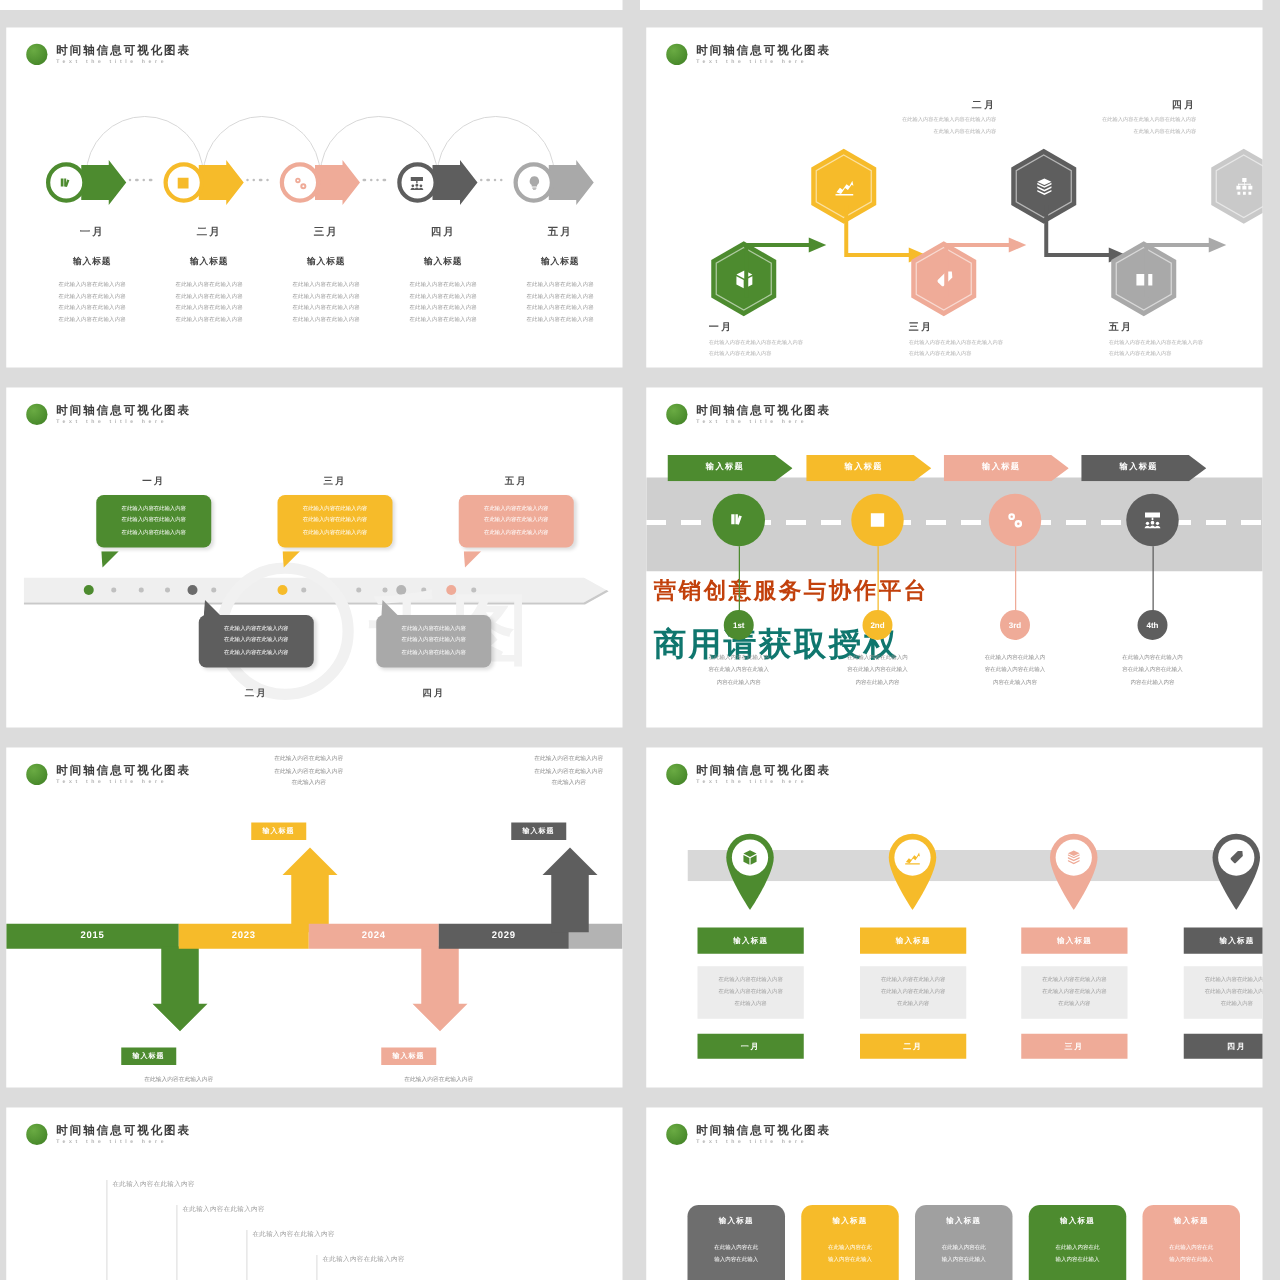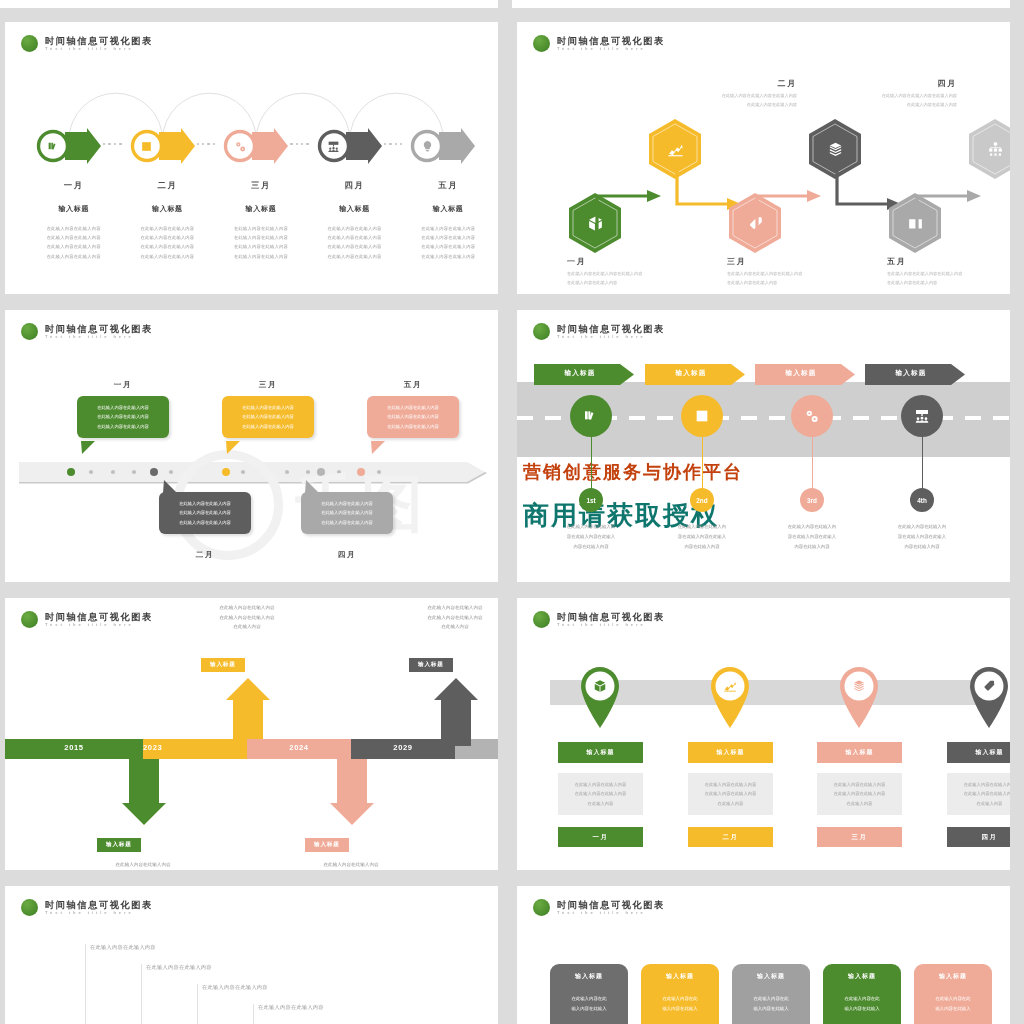--- a/index.html
+++ b/index.html
@@ -630,21 +630,21 @@
         <div style="position: absolute; left: 0px; top: 145px; width: 138px; text-align: center; font-size: 7.6px; color: rgb(255, 255, 255); font-weight: bold; letter-spacing: 0.6px;">2015</div>
         <svg width="46" height="70" viewBox="0 0 46 70" style="position:absolute;left:116px;top:159px;">
           <path d="M8,0 L8,46 L1,46 L23,68 L45,46 L38,46 L38,0 Z" fill="#4d8b2f"></path>
         </svg>
         <div class="s5-tag zh" style="background: rgb(77, 139, 47); left: 92px; top: 240px;">输入标题</div>
         <div class="s5-body zh" style="left: 63px; top: 262px;">
           <div>在此输入内容在此输入内容</div>
           <div>在此输入内容在此输入内容</div>
         </div>
         <div style="position: absolute; left: 138px; top: 141px; width: 104px; height: 20px; background: rgb(246, 187, 42);"></div>
-        <div style="position: absolute; left: 138px; top: 145px; width: 104px; text-align: left; font-size: 7.6px; color: rgb(255, 255, 255); font-weight: bold; letter-spacing: 0.6px;">2023</div>
+        <div style="position: absolute; left: 138px; top: 145px; width: 104px; text-align: center; font-size: 7.6px; color: rgb(255, 255, 255); font-weight: bold; letter-spacing: 0.6px;">2023</div>
         <svg width="46" height="70" viewBox="0 0 46 70" style="position:absolute;left:220px;top:78px;">
           <path d="M8,70 L8,24 L1,24 L23,2 L45,24 L38,24 L38,70 Z" fill="#f6bb2a"></path>
         </svg>
         <div class="s5-tag zh" style="background: rgb(246, 187, 42); left: 196px; top: 60px;">输入标题</div>
         <div class="s5-body zh" style="left: 167px; top: 5px;">
           <div>在此输入内容在此输入内容</div>
           <div>在此输入内容在此输入内容</div>
           <div>在此输入内容</div>
         </div>
         <div style="position: absolute; left: 242px; top: 141px; width: 104px; height: 20px; background: rgb(239, 171, 152);"></div>

